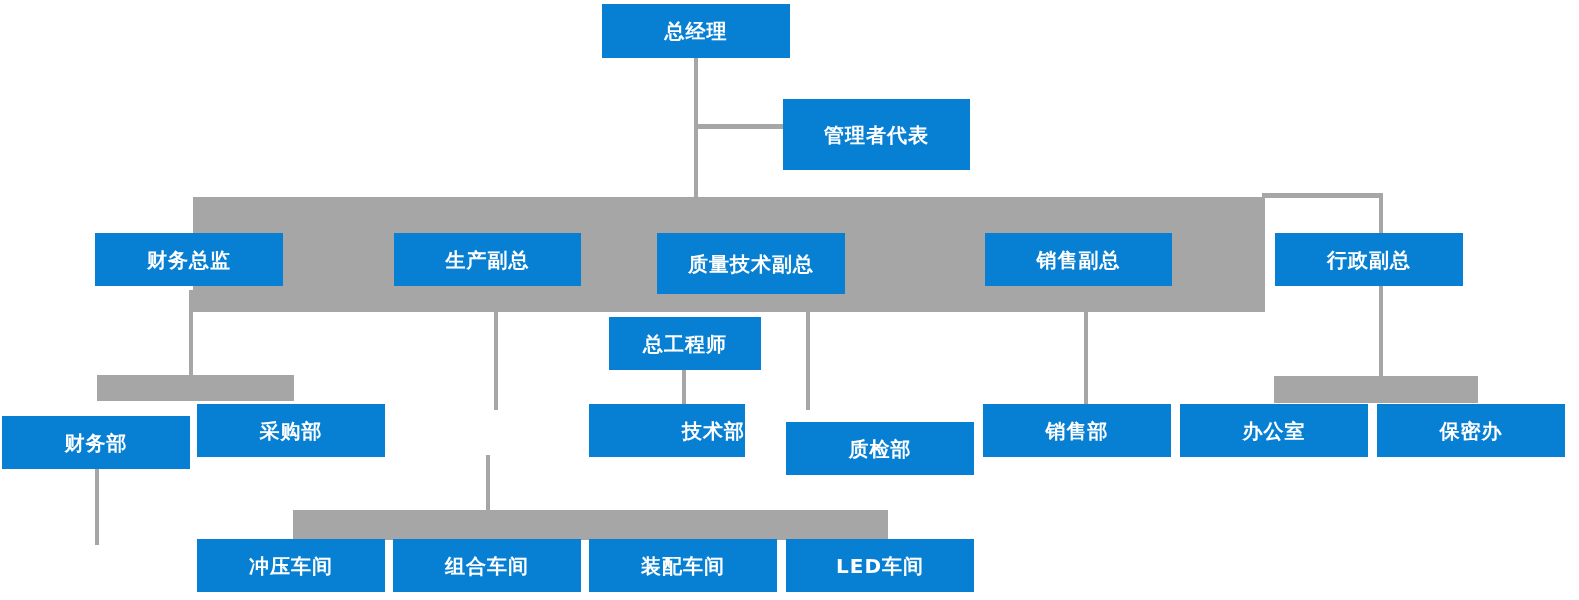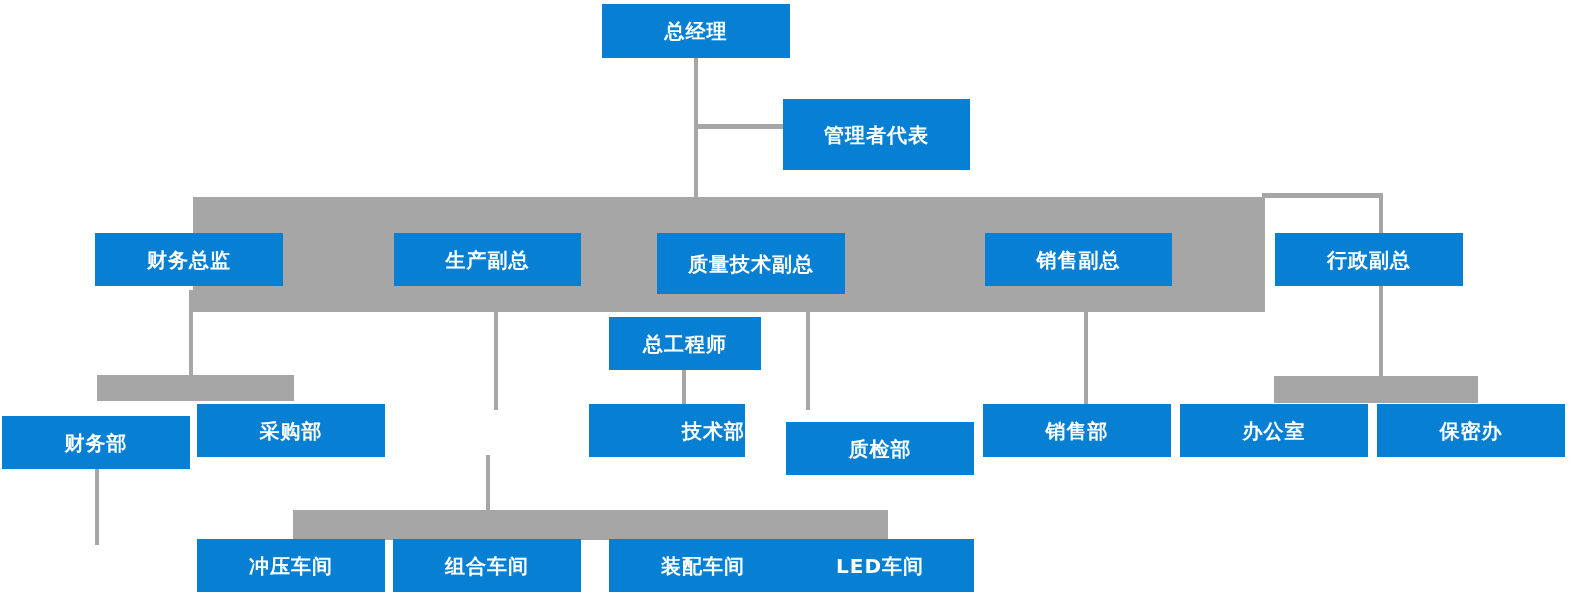--- a/index.html
+++ b/index.html
@@ -130,20 +130,20 @@
 
   <div class="node" style="left:2px; top:562px; width:188px; height:53px;margin-top:40px;">
     <span>仓库</span>
   </div>
   <div class="node" style="left:197px; top:539px; width:188px; height:53px;">
     <span>冲压车间</span>
   </div>
   <div class="node" style="left:393px; top:539px; width:188px; height:53px;">
     <span>组合车间</span>
   </div>
-  <div class="node" style="left:589px; top:539px; width:188px; height:53px;margin-left:20px;">
+  <div class="node" style="left:589px; top:539px; width:188px; height:53px;">
     <span>装配车间</span>
   </div>
   <div class="node" style="left:786px; top:539px; width:188px; height:53px;">
     <span>LED车间</span>
   </div>
 
 </div>
 
 </body></html>

